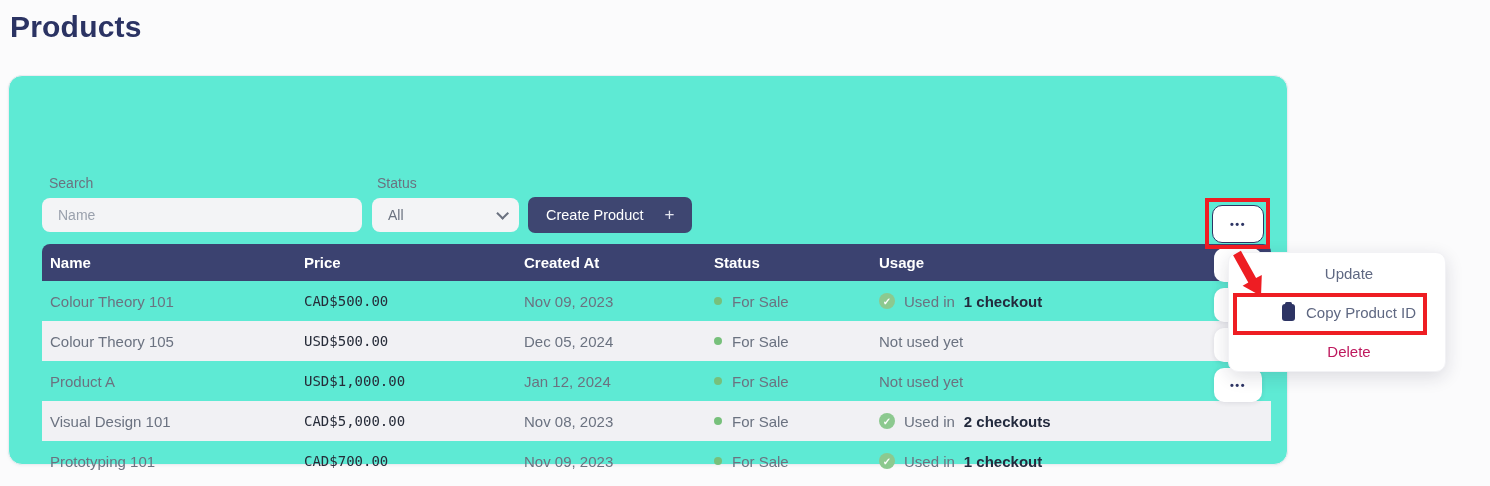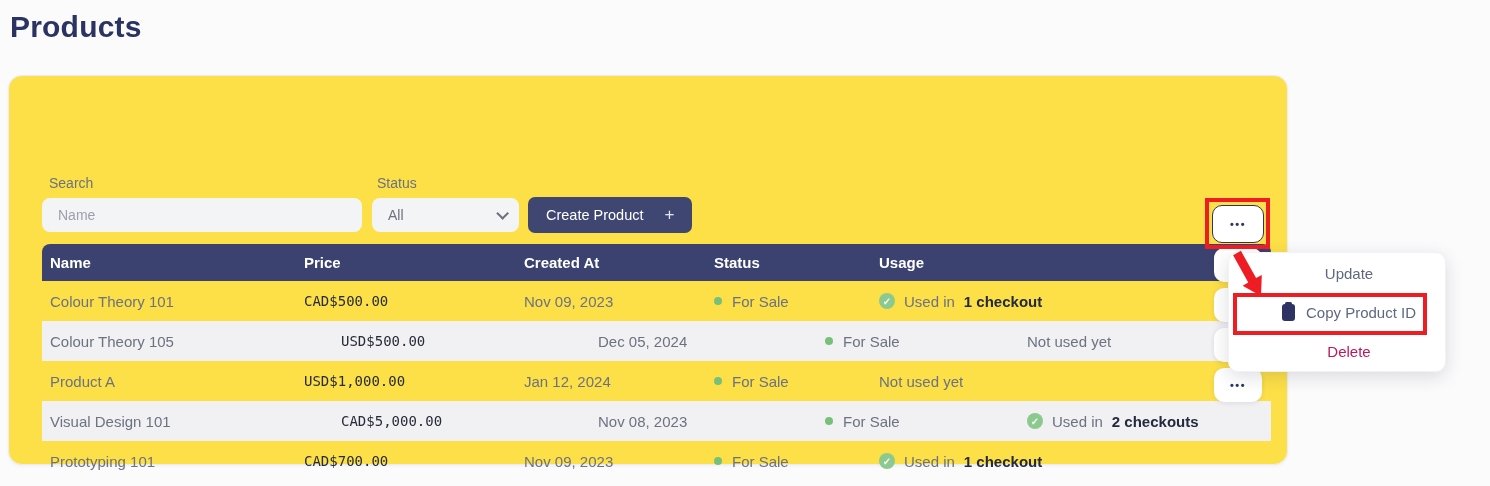--- a/index.html
+++ b/index.html
@@ -9,21 +9,21 @@
     background:#fbfbfc;
     position:relative;
     color:#6b7280;
   }
   .page-title {
     position:absolute; left:10px; top:10px;
     font-size:30px; font-weight:800; color:#2b3363; letter-spacing:.2px;
   }
   .card {
     position:absolute; left:8px; top:75px; width:1280px; height:390px;
-    background:#fde047; border:1px solid #ececf1; border-radius:14px;
+    background:#5eead4; border:1px solid #ececf1; border-radius:14px;
     box-shadow:0 1px 3px rgba(40,40,70,.05);
   }
   .field-label { position:absolute; font-size:14px; color:#6b7280; }
   .search-label { left:40px; top:99px; }
   .status-label { left:368px; top:99px; }
   .search-input {
     position:absolute; left:33px; top:122px; width:320px; height:34px;
     background:#f3f4f6; border:none; border-radius:8px; padding:0 16px;
     font-size:14px; color:#374151; font-family:"Liberation Sans", sans-serif;
     outline:none;
@@ -51,21 +51,21 @@
     display:grid; grid-template-columns:262px 220px 190px 165px 1fr;
     background:#3b4270; color:#ffffff; height:37px; align-items:center;
     border-top-left-radius:8px; border-top-right-radius:8px;
     font-size:15px; font-weight:700;
   }
   .t-head > div:first-child { padding-left:8px; }
   .t-row {
     display:grid; grid-template-columns:262px 220px 190px 165px 1fr;
     height:40px; align-items:center; font-size:15px;
   }
-  .t-row.alt { background:#f1f1f4;gap:37px; }
+  .t-row.alt { background:#f1f1f4; }
   .t-row > div:first-child { padding-left:8px; }
   .cell-name, .cell-date { color:#6b7280; }
   .cell-price { font-family:"DejaVu Sans Mono", monospace; font-size:14px; color:#262b38; }
   .cell-status { display:flex; align-items:center; gap:10px; color:#6b7280; }
   .status-dot { width:8px; height:8px; border-radius:50%; background:#77c07b; display:inline-block; }
   .cell-usage { display:flex; align-items:center; gap:9px; color:#6b7280; }
   .check-circle {
     width:16px; height:16px; border-radius:50%; background:#8cc98f;
     color:#ffffff; font-size:10px; font-weight:700;
     display:inline-flex; align-items:center; justify-content:center;

